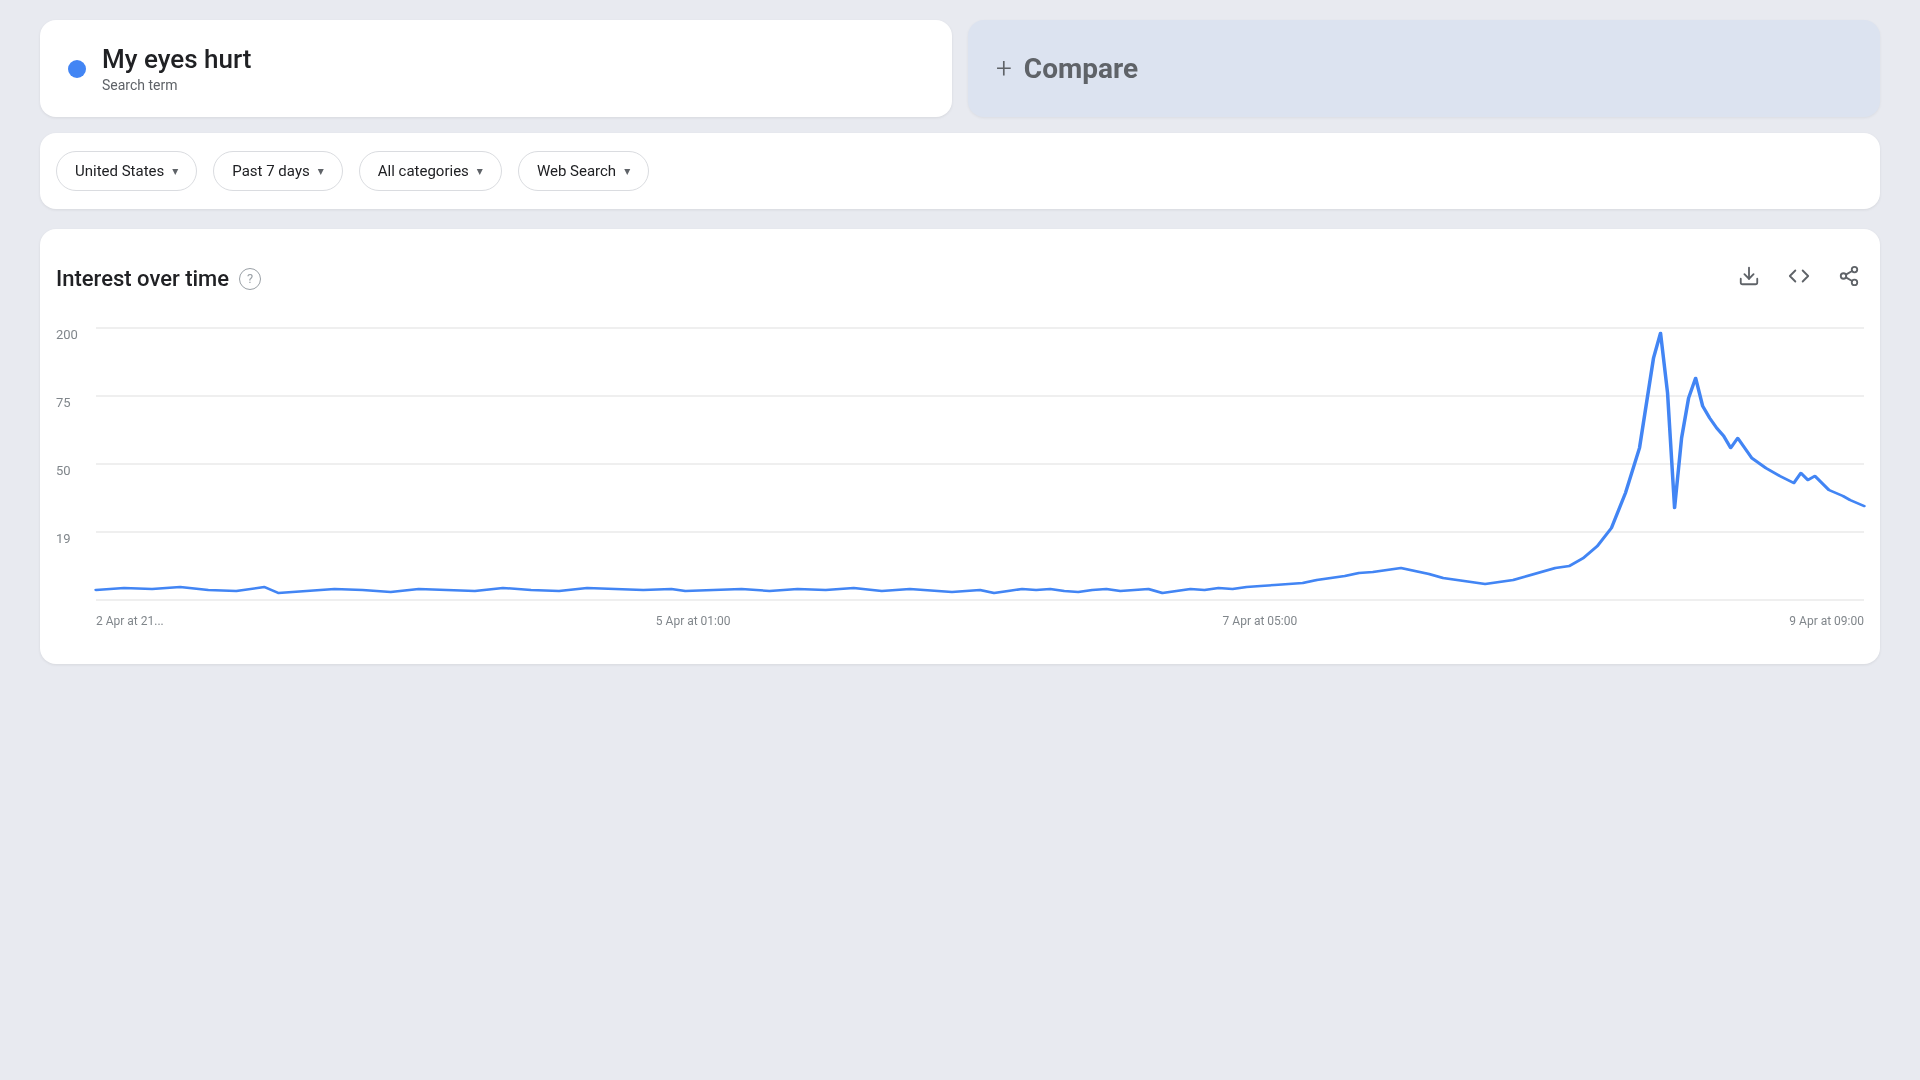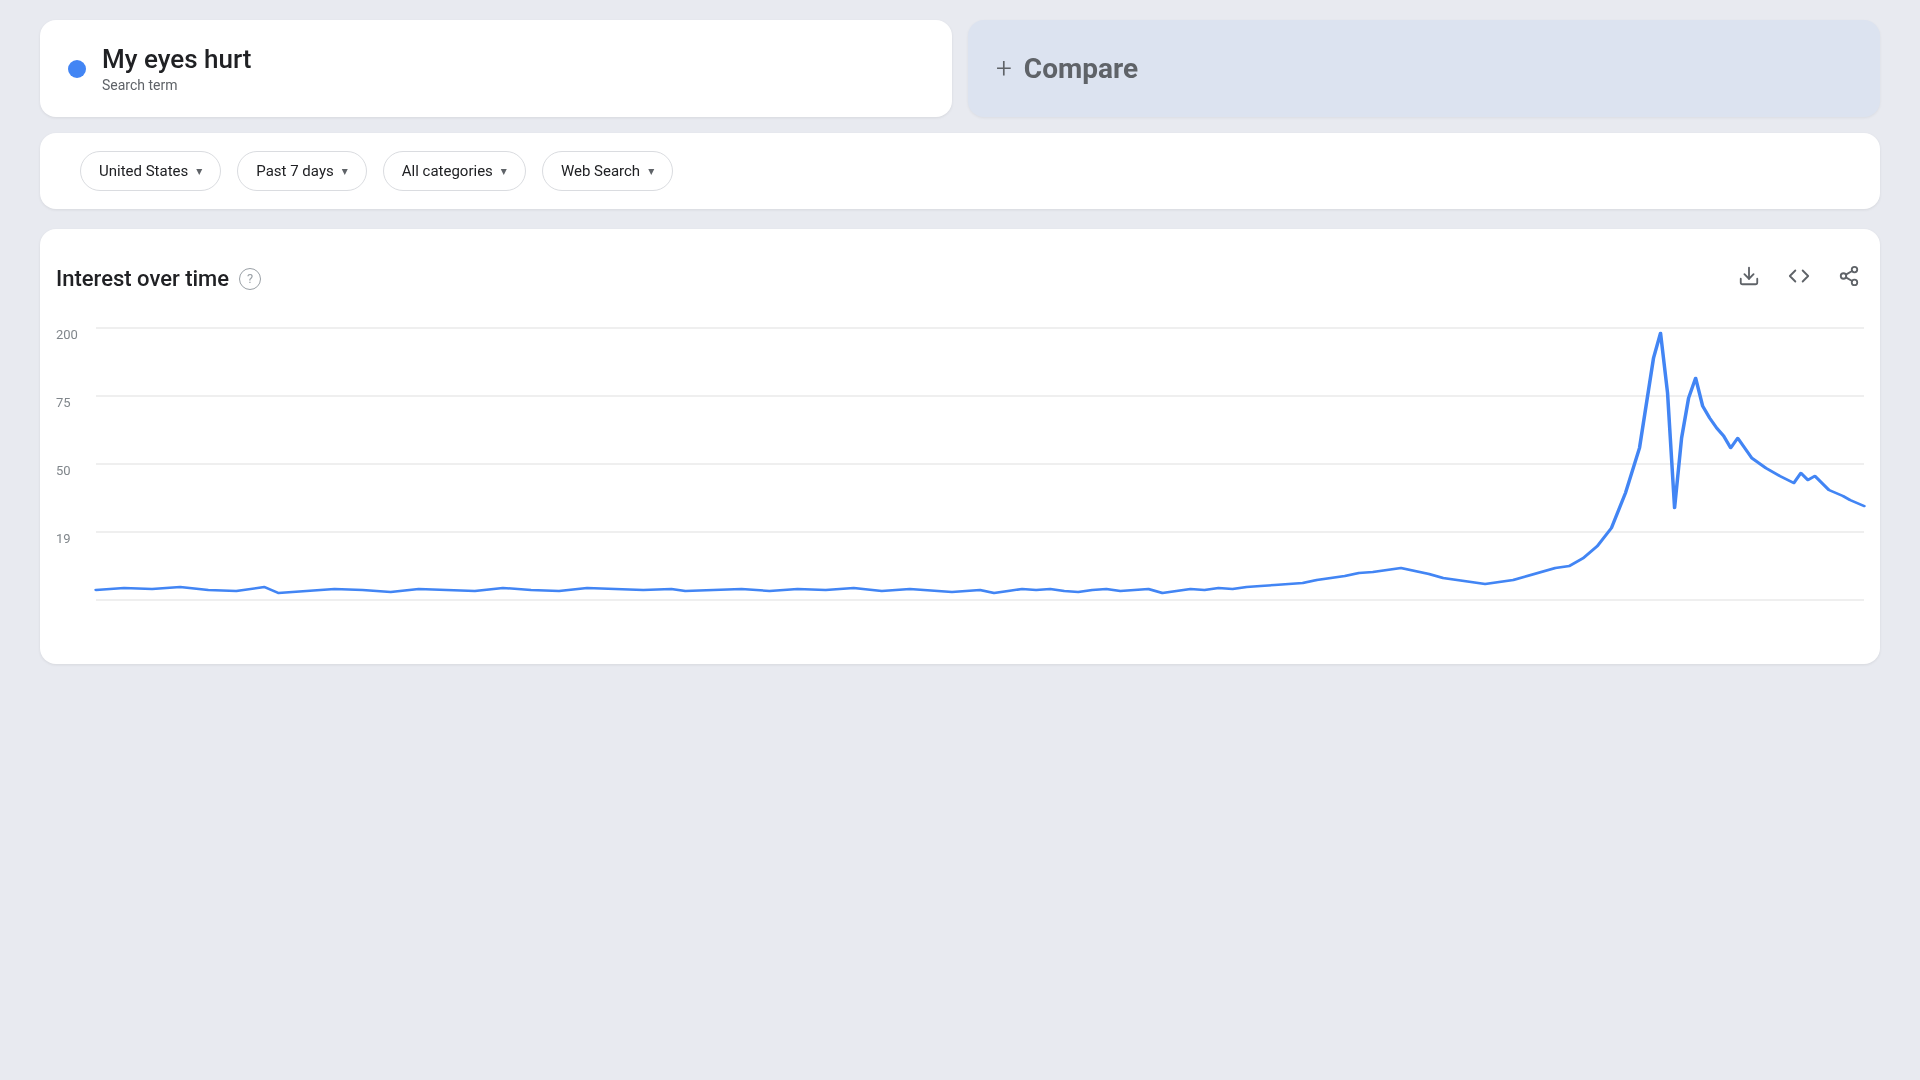--- a/index.html
+++ b/index.html
@@ -68,21 +68,21 @@
 
     .compare-label {
       font-size: 28px;
       font-weight: 700;
       color: #5f6368;
     }
 
     .filters-card {
       background: #fff;
       border-radius: 16px;
-      padding: 18px 40px;
+      padding: 18px 16px;
       display: flex;
       gap: 16px;
       align-items: center;
       margin-bottom: 20px;
       box-shadow: 0 1px 3px rgba(0,0,0,0.08);
     }
 
     .filter-btn {
       display: flex;
       align-items: center;
@@ -403,14 +403,20 @@
             1230,155
             1235,162
             1240,165
             1245,168
             1250,172
             1260,178
           "></polyline>
       </svg>
     </div>
 
+    <div class="x-axis-labels">
+      <span class="x-label">2 Apr at 21...</span>
+      <span class="x-label">5 Apr at 01:00</span>
+      <span class="x-label">7 Apr at 05:00</span>
+      <span class="x-label">9 Apr at 09:00</span>
+    </div>
   </div>
 </div>
 
 </body></html>

